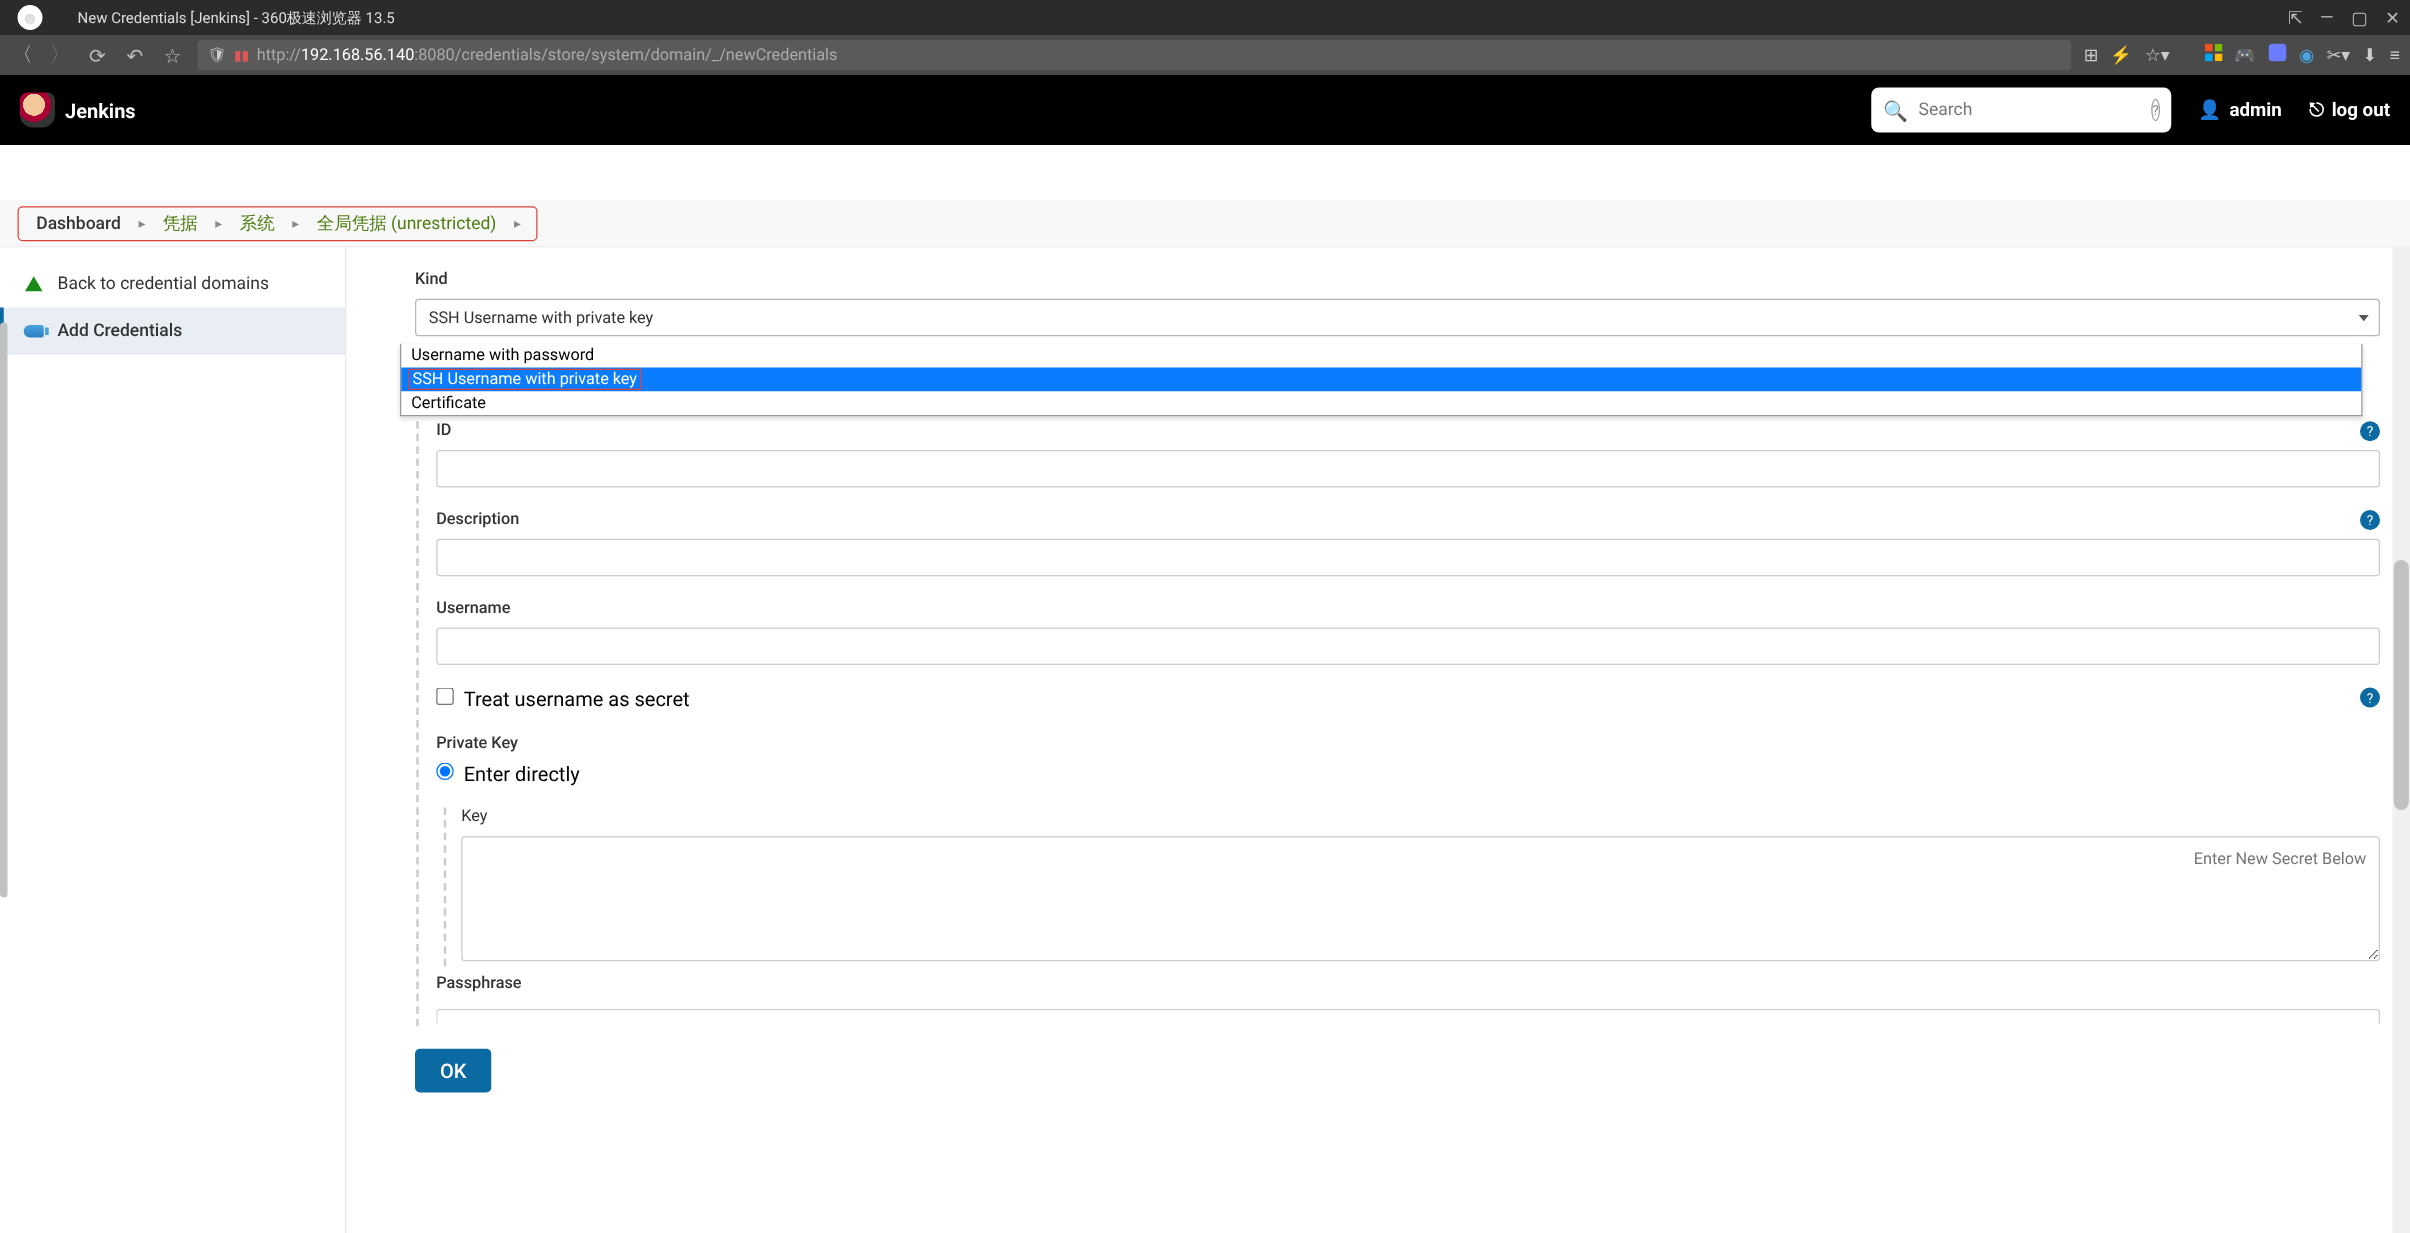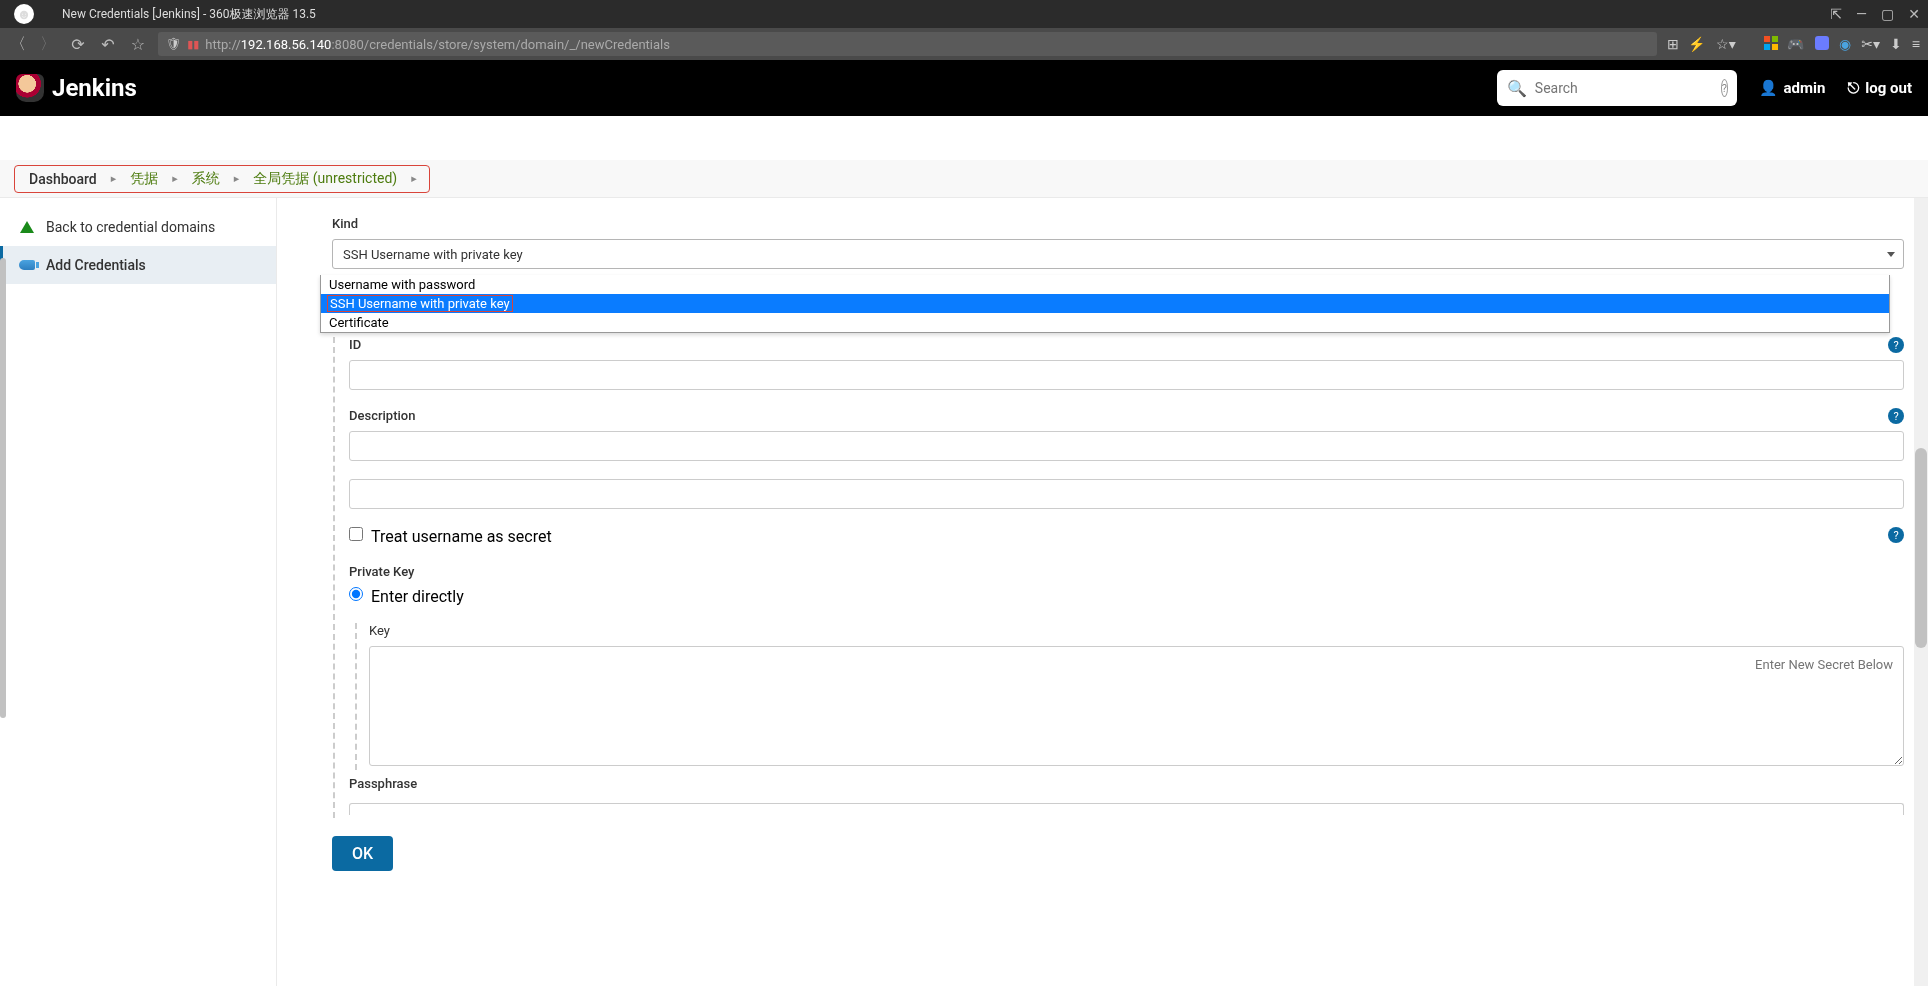--- a/index.html
+++ b/index.html
@@ -15,21 +15,21 @@
 .browser-toolbar { height: 32px; background: #4a4a4a; display:flex; align-items:center; padding: 0 8px; gap: 10px; }
 .browser-toolbar .nav-btn { color: #bbb; font-size: 16px; width: 20px; text-align:center; cursor:pointer; }
 .browser-toolbar .url-bar { flex:1; background: #5a5a5a; border-radius: 3px; height: 24px; display:flex; align-items:center; padding: 0 8px; color: #ccc; font-size: 13px; gap:6px;}
 .browser-toolbar .url-bar .shield { font-size: 12px; }
 .browser-toolbar .right-icons { display:flex; gap:10px; align-items:center; }
 .browser-toolbar .right-icons span { font-size: 14px; color:#ccc; cursor:pointer; }
 .ico-sq { width:14px; height:14px; display:inline-block; }
 
 
 .jenkins-header { height: 56px; background: #000; display: flex; align-items: center; padding: 0 16px; color: #fff; }
-.jenkins-logo { display:flex; align-items:center; gap: 8px; font-weight: bold; font-size: 24px; font-family: Georgia, serif; }
+.jenkins-logo { display:flex; align-items:center; gap: 8px; font-weight: bold; font-size: 16px; font-family: Georgia, serif; }
 .jenkins-logo .logo-img { width: 28px; height: 28px; background: radial-gradient(circle at 40% 35%, #f4c89a 0 35%, #a03 36% 55%, #333 56% 100%); border-radius: 6px 6px 10px 10px; position:relative;}
 .jenkins-header .spacer { flex:1; }
 .search-box { background:#fff; border-radius: 6px; height: 36px; width: 240px; display:flex; align-items:center; padding: 0 10px; color:#555; gap:8px; }
 .search-box input { border:none; outline:none; flex:1; font-size: 14px; }
 .search-box .help { color:#888; font-size:14px; border:1.5px solid #999; border-radius:50%; width:18px; height:18px; display:flex; align-items:center; justify-content:center; font-size:11px;}
 .header-link { display:flex; align-items:center; gap:6px; color:#fff; font-weight:bold; margin-left: 22px; font-size:15px; cursor:pointer; }
 
 
 .breadcrumb-bar { height: 38px; background: #f8f8f8; border-bottom: 1px solid #eaeaea; display:flex; align-items:center; padding: 0 14px; font-size: 14px; margin-top: 44px; }
 .breadcrumb-highlight { border: 1.5px solid #d9443a; border-radius: 4px; padding: 4px 8px; display:flex; align-items:center; gap: 4px; }
@@ -59,21 +59,21 @@
 .opt-highlight-box { border: 1.5px solid #d9443a; display:inline-block; padding: 0 2px; margin: -1px -2px;}
 
 
 .indent-block { border-left: 2px dashed #ccc; margin-left: 1px; padding-left: 14px; margin-top: 68px; }
 .field-row { margin-bottom: 18px; position:relative; }
 .field-row .help-q { position:absolute; right: 0; top: 0; width:16px; height:16px; border-radius:50%; background:#0b6aa2; color:#fff; font-size:11px; display:flex; align-items:center; justify-content:center; cursor:pointer;}
 .text-input { width:100%; height: 30px; border:1px solid #ccc; border-radius:3px; padding: 0 8px; font-size:13px; }
 .checkbox-row { display:flex; gap: 8px; }
 .checkbox-row input { width:14px; height:14px; }
 .nested-indent { border-left: 2px dashed #ccc; margin-left: 6px; padding-left: 12px; margin-top: 17px;}
-.textarea-box { width:100%; height: 120px; border:1px solid #ccc; border-radius:3px; padding: 10px; font-size:13px; resize: both; text-align:right; color:#555;}
+.textarea-box { width:100%; height: 100px; border:1px solid #ccc; border-radius:3px; padding: 10px; font-size:13px; resize: both; text-align:right; color:#555;}
 
 .ok-button { background: #0b6aa2; color:#fff; border:none; border-radius:4px; padding: 8px 20px; font-size:16px; font-weight:500; cursor:pointer; margin-top: 14px;}
 
 
 .right-scroll-track { position:absolute; right:0; top:0; bottom:0; width:14px; background: #f0f0f0; }
 .right-scroll-thumb { position:absolute; right:1px; top: 30%; width:12px; height: 200px; background:#c1c1c1; border-radius:6px;}
 .left-scroll-track { position:absolute; left:0; top:60px; bottom:0; width:8px; }
 .left-scroll-thumb { position:absolute; left:0; top: 0; width:6px; height: 460px; background:#c1c1c1; border-radius:3px;}
 
 .url-dim { color:#aaa; }
@@ -202,20 +202,21 @@
         <input class="text-input" type="text" style="">
       </div>
 
       <div class="field-row">
         <span class="help-q">?</span>
         <div class="form-label">Description</div>
         <input class="text-input" type="text" style="">
       </div>
 
       <div class="field-row">
+        <div class="form-label">Username</div>
         <input class="text-input" type="text" style="">
       </div>
 
       <div class="field-row">
         <span class="help-q">?</span>
         <div class="checkbox-row">
           <input type="checkbox" style="">
           <span>Treat username as secret</span>
         </div>
       </div>

